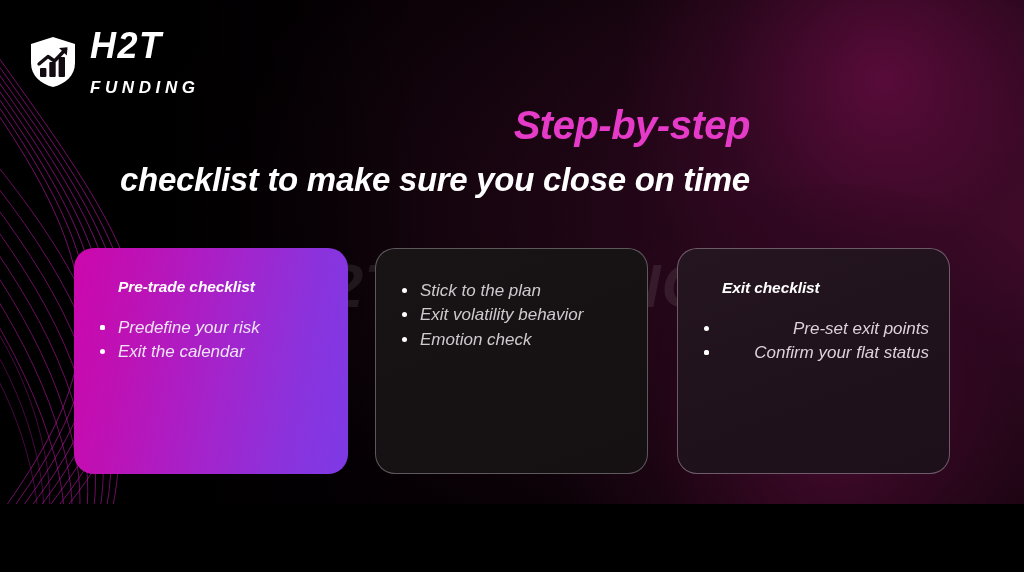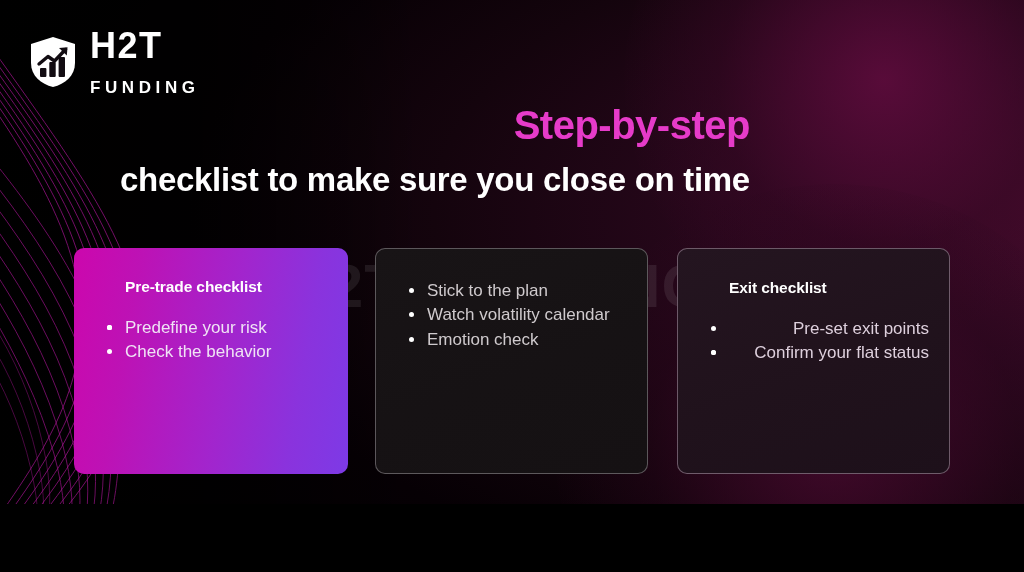--- a/index.html
+++ b/index.html
@@ -11,20 +11,21 @@
   }
 
   
   #slide {
     position:absolute; inset:0;
     width:1024px; height:504px;
     overflow:hidden;
     background:
       radial-gradient(120% 110% at 112% 42%, #4a0c2e 0%, #2e0820 28%, #14040d 58%, #060004 78%, #020002 100%),
       linear-gradient(90deg, #000000 0%, #010001 30%, #0b0209 55%, #1d0514 75%, #2d0820 100%);
+    font-style: italic;
   }
   #glow-top-right {
     position:absolute; right:-120px; top:-180px;
     width:520px; height:520px; border-radius:50%;
     background:radial-gradient(circle, rgba(96,12,62,0.85) 0%, rgba(58,8,38,0.45) 45%, rgba(0,0,0,0) 72%);
     pointer-events:none;
   }
   #glow-bottom-right {
     position:absolute; right:-90px; bottom:-200px;
     width:560px; height:520px; border-radius:50%;
@@ -75,22 +76,22 @@
     color:rgba(255,255,255,0.085);
     white-space:nowrap;
     pointer-events:none;
     z-index:2;
   }
 
   
   #cards { position:absolute; left:0; top:248px; width:1024px; height:228px; z-index:3; }
   .card {
     position:absolute; top:0; height:226px;
-    border-radius:10px;
-    padding:30px 20px 18px 27px;
+    border-radius:20px;
+    padding:30px 20px 18px 20px;
   }
   .card-1 {
     left:74px; width:274px;
     background:linear-gradient(100deg, #cc07ad 0%, #bd12b5 22%, #a225cd 55%, #8a33dd 80%, #7d3ae6 100%);
   }
   .card-2 {
     left:375px; width:273px;
     background:linear-gradient(160deg, #181416 0%, #161214 55%, #151113 100%);
     border:1px solid rgba(190,185,190,0.42);
   }
@@ -187,28 +188,28 @@
   <div id="watermark">H2T FUNDING</div>
 
   <div id="cards">
 
     <div class="card card-1">
       <div class="card-title">Pre-trade checklist</div>
       <ul class="card-list">
         <li><span class="dot"></span></li>
         <li><span class="dot"></span></li>
         <li><span class="dot"></span><span>Predefine your risk</span></li>
-        <li><span class="dot"></span><span>Check the behavior</span></li>
+        <li><span class="dot"></span><span>Exit the calendar</span></li>
       </ul>
     </div>
 
     <div class="card card-2">
       <ul class="card-list">
         <li><span class="dot"></span><span>Stick to the plan</span></li>
-        <li><span class="dot"></span><span>Watch volatility calendar</span></li>
+        <li><span class="dot"></span><span>Exit volatility behavior</span></li>
         <li><span class="dot"></span><span>Emotion check</span></li>
       </ul>
     </div>
 
     <div class="card card-3">
       <div class="card-title">Exit checklist</div>
       <ul class="card-list">
         <li><span class="dot"></span><span>Pre-set exit points</span></li>
         <li><span class="dot"></span></li>
         <li><span class="dot"></span><span>Confirm your flat status</span></li>

